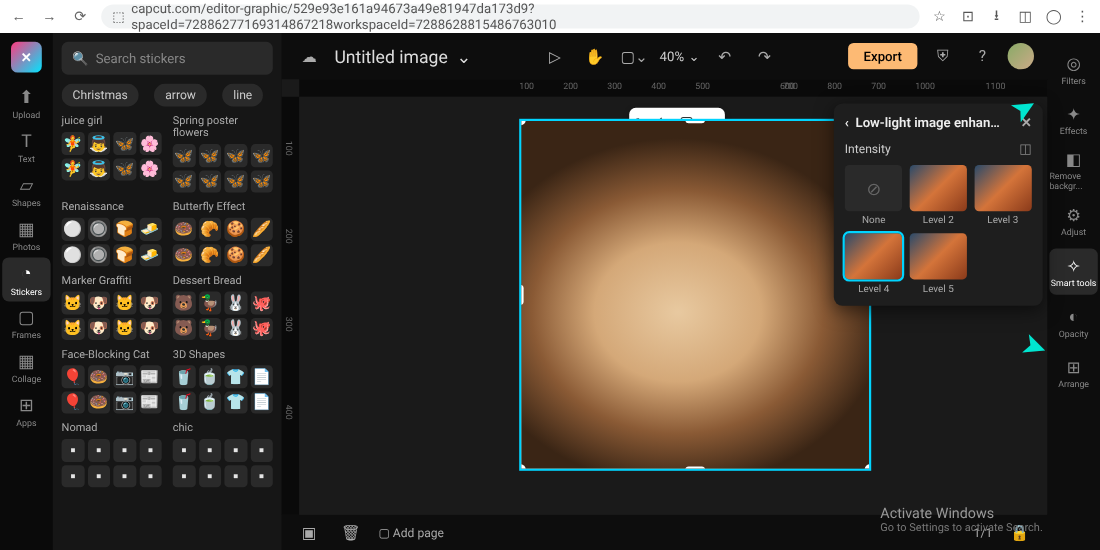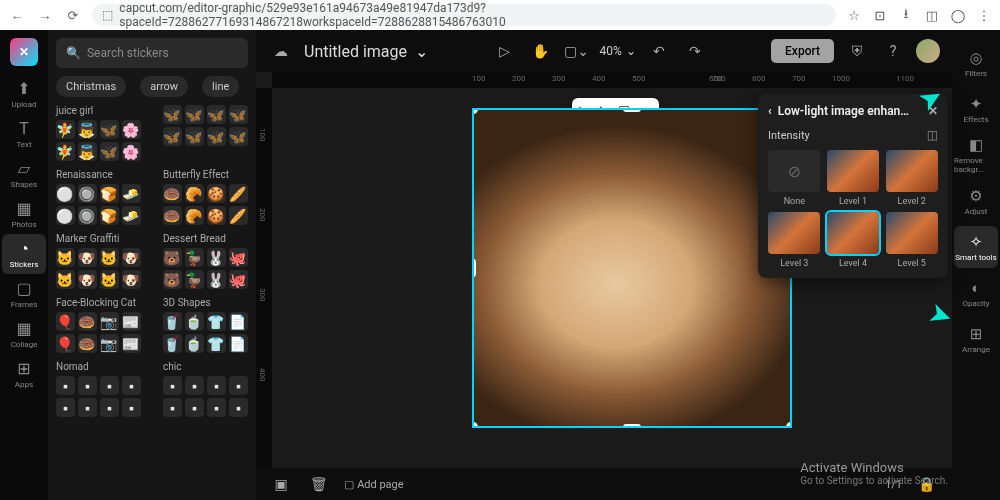--- a/index.html
+++ b/index.html
@@ -15,29 +15,29 @@
 .lnav.active{background:#2a2a2a;color:#fff}
 .lnav .ic{font-size:16px}
 .sticker-panel{width:208px;background:#161616;padding:8px;overflow:hidden}
 .search{background:#2a2a2a;border-radius:6px;height:30px;display:flex;align-items:center;padding:0 10px;color:#888;font-size:12px;gap:6px;margin-bottom:8px}
 .chips{display:flex;gap:14px;margin-bottom:8px;overflow:hidden}
 .chip{background:#2a2a2a;padding:4px 10px;border-radius:12px;font-size:11px;color:#ccc;white-space:nowrap}
 .cat{margin-bottom:8px}
 .cat-title{font-size:10px;color:#aaa;margin-bottom:4px}
 .grid{display:grid;grid-template-columns:repeat(4,1fr);gap:3px}
 .thumb{aspect-ratio:1;background:#2a2a2a;border-radius:4px;display:flex;align-items:center;justify-content:center;font-size:14px}
-.cats-row{display:flex;gap:22px}
+.cats-row{display:flex;gap:10px}
 .catcol{flex:1}
 .canvas-area{flex:1;background:#1a1a1a;position:relative;display:flex;flex-direction:column}
 .topbar{height:42px;display:flex;align-items:center;padding:0 12px;gap:10px;background:#0d0d0d}
 .title{display:flex;align-items:center;gap:8px;color:#ddd;font-size:16px}
 .spacer{flex:1}
 .tbtn{width:26px;height:26px;display:flex;align-items:center;justify-content:center;color:#aaa;border-radius:4px;cursor:pointer;font-size:14px}
 .zoom{color:#ccc;font-size:12px;display:flex;align-items:center;gap:4px}
-.export{background:#a3a3a3;color:#000;padding:5px 14px;border-radius:5px;font-size:12px;font-weight:500;cursor:pointer}
+.export{background:#fdba74;color:#000;padding:5px 14px;border-radius:5px;font-size:12px;font-weight:500;cursor:pointer}
 .avatar{width:24px;height:24px;border-radius:50%;background:linear-gradient(135deg,#8a6,#ca8)}
 .ruler-h{height:16px;background:#0a0a0a;position:relative;margin-left:16px;font-size:8px;color:#666}
 .ruler-h span{position:absolute;top:2px}
 .work{flex:1;display:flex;position:relative}
 .ruler-v{width:16px;background:#0a0a0a;position:relative;font-size:8px;color:#666}
 .ruler-v span{position:absolute;left:2px;writing-mode:vertical-rl}
 .canvas{flex:1;background:#1a1a1a;position:relative;display:flex;align-items:flex-start;justify-content:flex-start;padding:20px 0 0 200px}
 .page-label{position:absolute;top:20px;left:206px;font-size:10px;color:#888}
 .image-sel{width:320px;height:320px;border:2px solid #00d4ff;position:relative;background:linear-gradient(135deg,#6b4a2f 0%,#8a6845 25%,#d4b896 45%,#e8d4b0 55%,#c9a878 75%,#4a3520 100%);overflow:hidden}
 .cat-shape{position:absolute;inset:0;background:radial-gradient(ellipse 60% 50% at 45% 55%,#e8c9a0 0%,#d4a878 40%,#8a5a35 70%,#3a2515 100%)}
@@ -149,20 +149,21 @@
               <div class="thumb">👼</div>
               <div class="thumb">🦋</div>
               <div class="thumb">🌸</div>
               <div class="thumb">🧚</div>
               <div class="thumb">👼</div>
               <div class="thumb">🦋</div>
               <div class="thumb">🌸</div>
             </div>
           </div>
           <div class="catcol cat">
+            <div class="cat-title">Spring poster flowers</div>
             <div class="grid">
               <div class="thumb">🦋</div>
               <div class="thumb">🦋</div>
               <div class="thumb">🦋</div>
               <div class="thumb">🦋</div>
               <div class="thumb">🦋</div>
               <div class="thumb">🦋</div>
               <div class="thumb">🦋</div>
               <div class="thumb">🦋</div>
             </div>
@@ -399,24 +400,20 @@
     <span class="intensity-label">Intensity</span>
     <span style="color:#888;font-size:12px">◫</span>
   </div>
   <div class="level-grid" id="levels">
       <div class="level none">
         <div class="level-img">⊘</div>
         <div class="level-label">None</div>
       </div>
       <div class="level">
         <div class="level-img"></div>
-        <div class="level-label">Level 1</div>
-      </div>
-      <div class="level">
-        <div class="level-img"></div>
         <div class="level-label">Level 2</div>
       </div>
       <div class="level">
         <div class="level-img"></div>
         <div class="level-label">Level 3</div>
       </div>
       <div class="level selected">
         <div class="level-img"></div>
         <div class="level-label">Level 4</div>
       </div>

